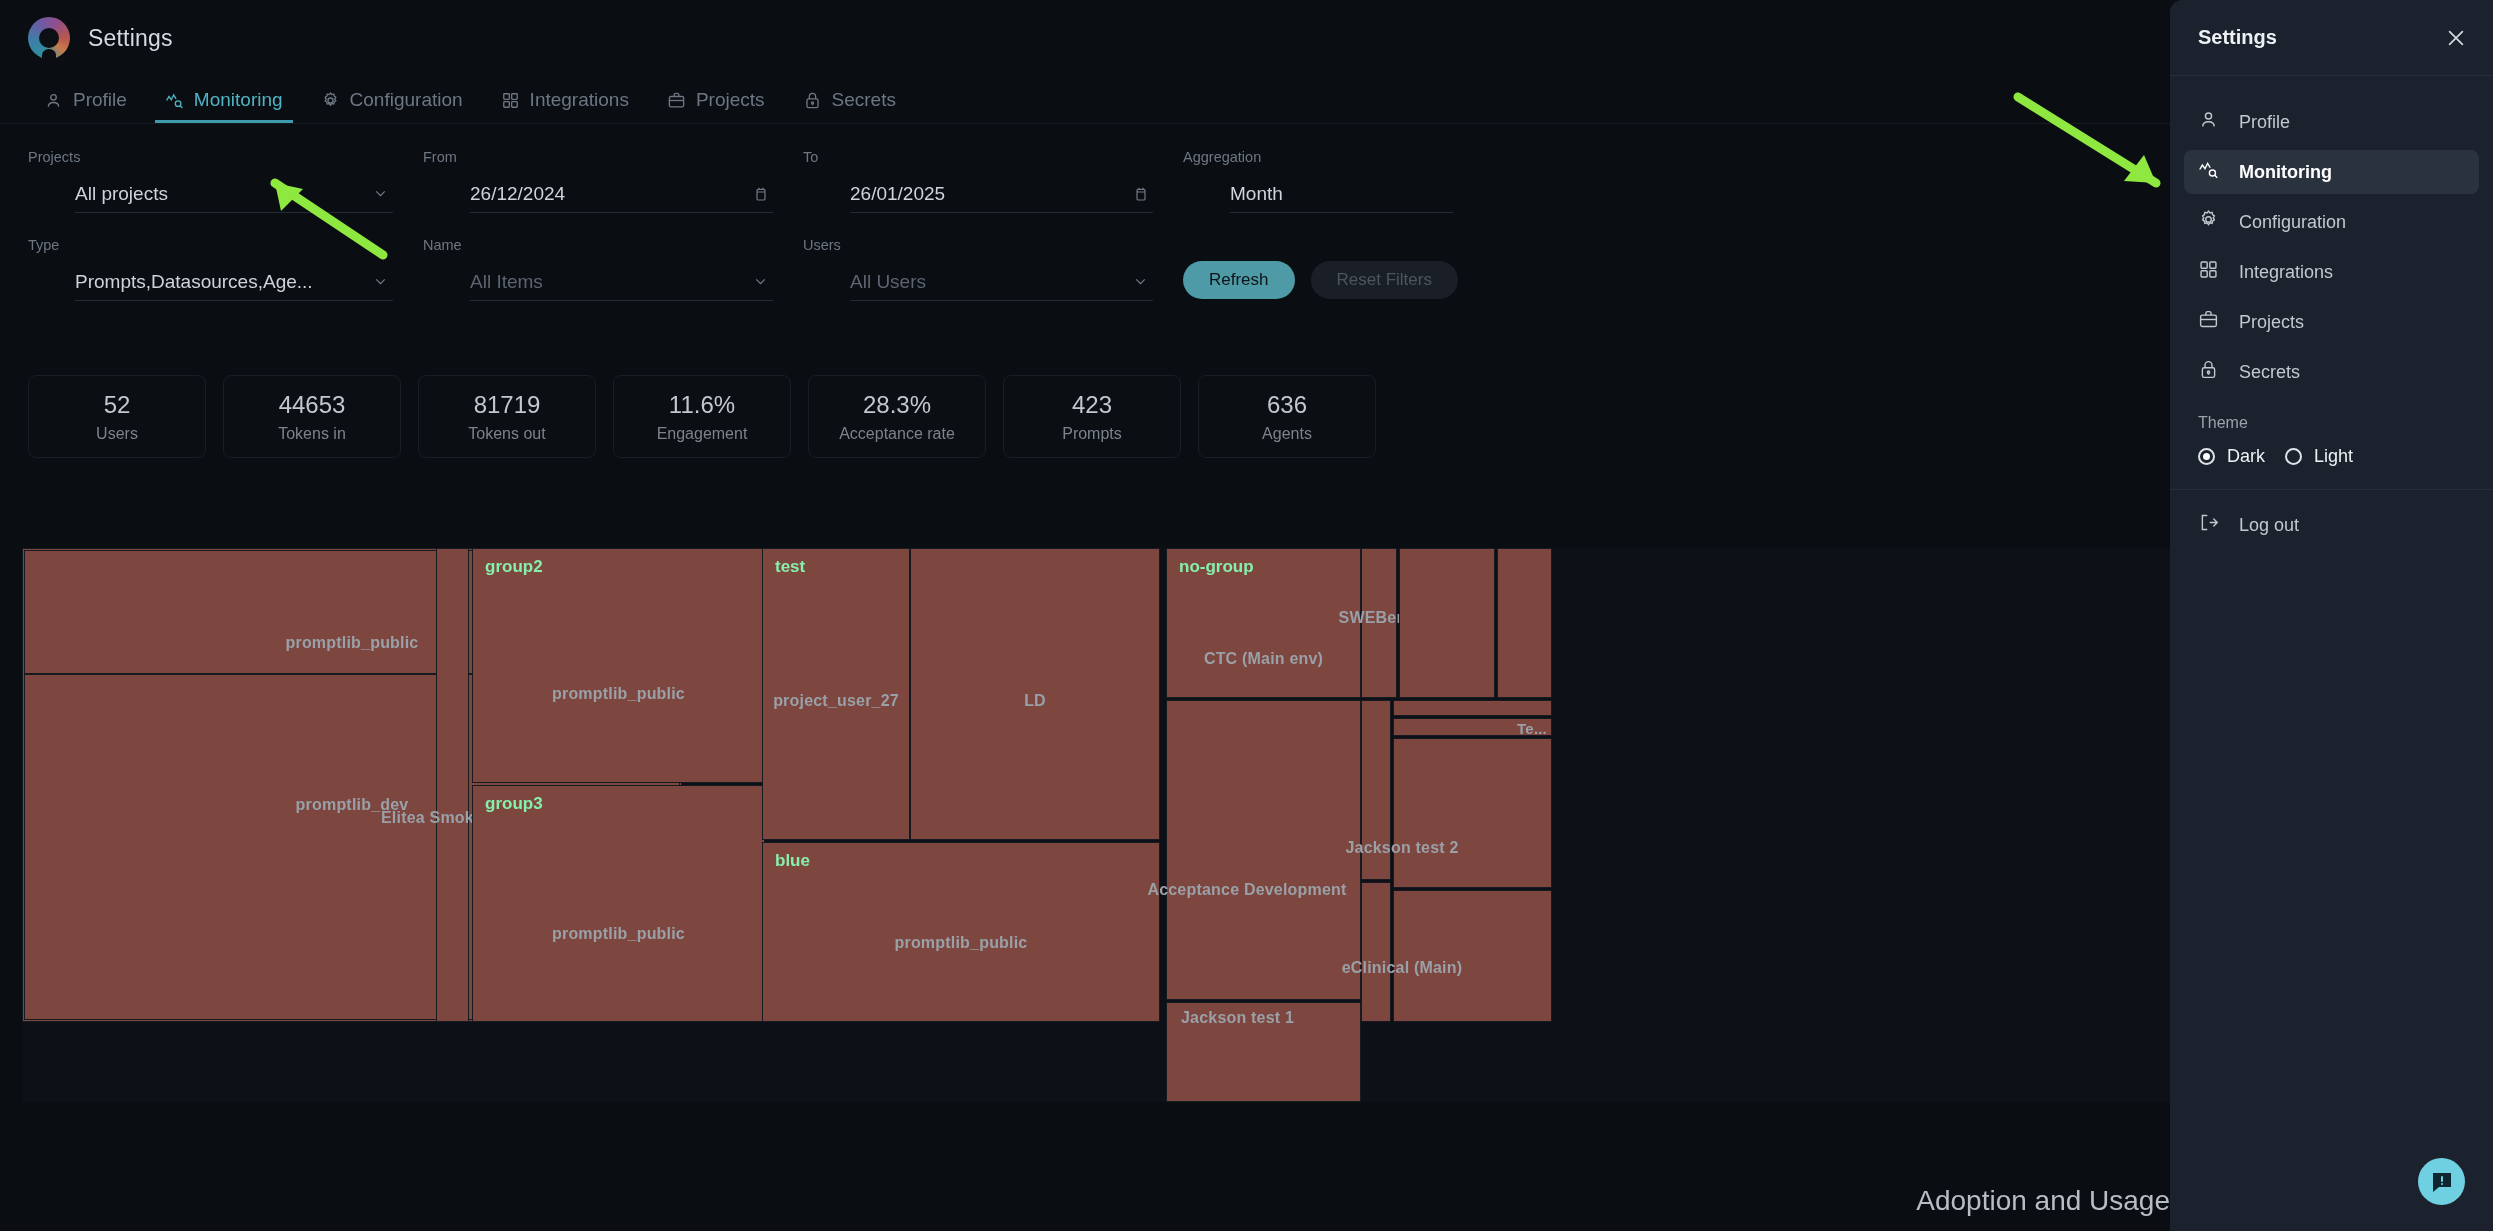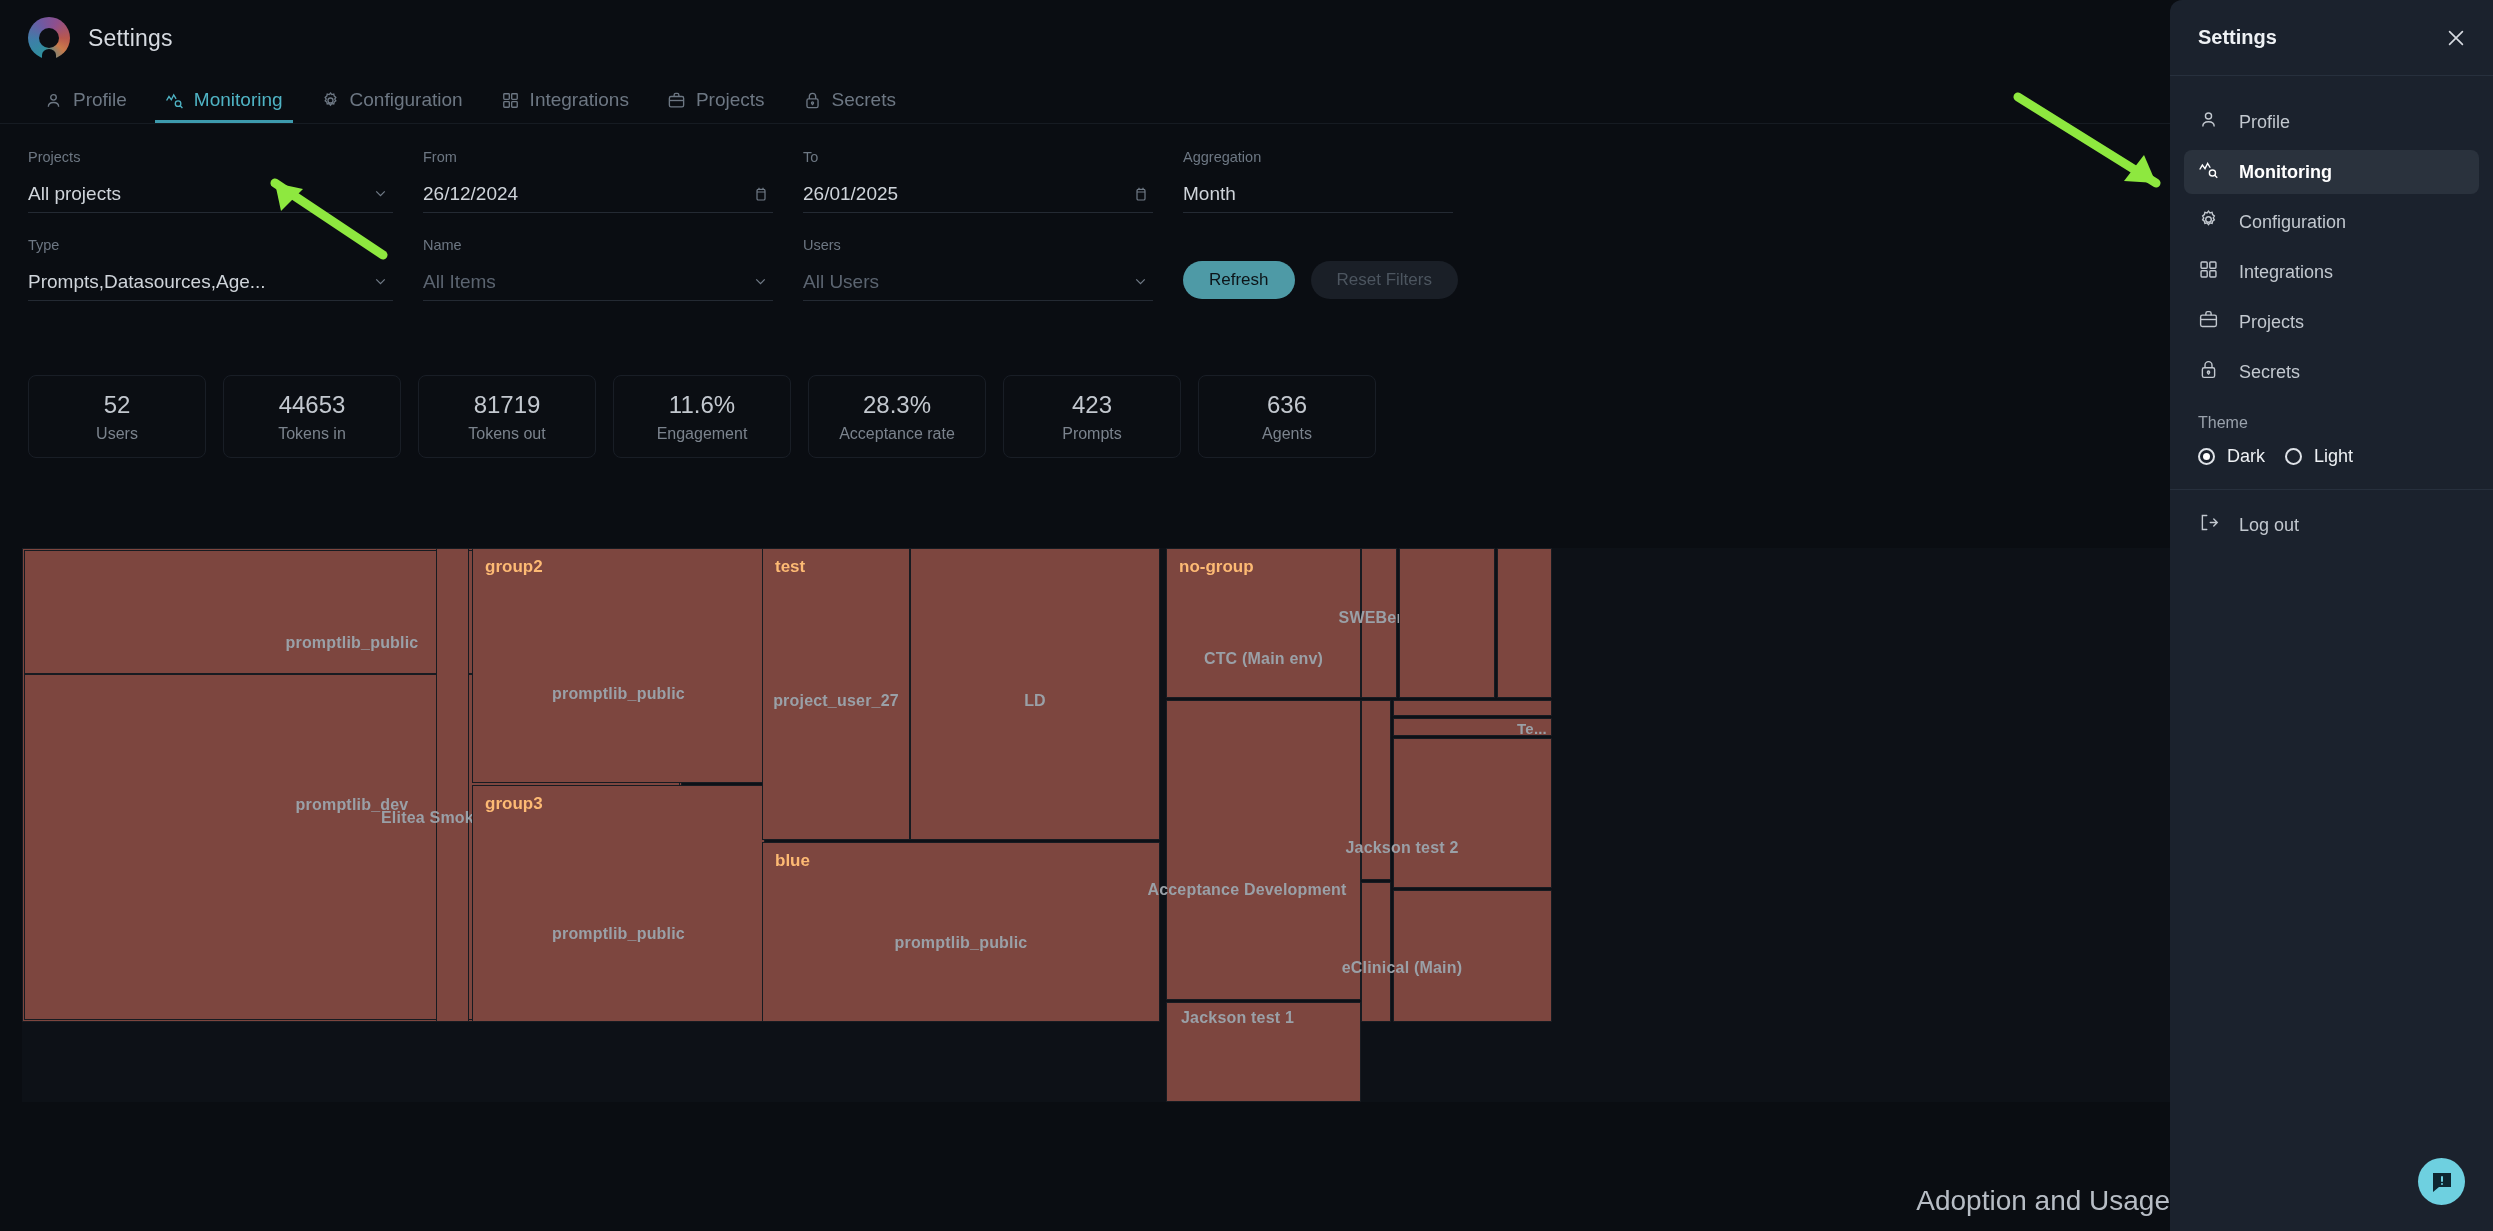--- a/index.html
+++ b/index.html
@@ -67,21 +67,21 @@
   
   .filters {
     position:absolute; left:0; top:125px; width:2170px; height:235px;
     padding: 24px 28px 0 28px;
   }
   .filter-row { display:flex; gap: 0; }
   .fld { position:relative; padding-right:30px; }
   .fld-label { font-size:14.5px; color:#6d7783; margin-bottom:10px; }
   .fld-ctl {
     display:flex; align-items:center; justify-content:space-between;
-    border-bottom: 1px solid #242a33; height:38px; padding-right:4px;
+    border-bottom: 1px solid #242a33; height:38px; padding-right:4px;margin-left:47px;
   }
   .fld-val { font-size:19px; color:#cfd4da; }
   .fld-val.ph { color:#5b6470; }
   .fld-caret, .fld-cal { color:#707a86; display:flex; }
 
   .w-projects { width:395px; }
   .w-from { width:380px; }
   .w-to { width:380px; }
   .w-agg { width:300px; }
   .w-type { width:395px; }
@@ -112,21 +112,21 @@
   .treemap {
     position:absolute; left:22px; top:548px; width:2148px; height:554px;
     background:#0d1117;
   }
   .tm-cell {
     position:absolute; background:#7d463f; border:1.5px solid #171b21;
     overflow:hidden;
   }
   .tm-group-label {
     position:absolute; left:12px; top:8px; font-size:17px; font-weight:bold;
-    color:#fdba74; white-space:nowrap;
+    color:#86efac; white-space:nowrap;
   }
   .tm-leaf-label {
     position:absolute; left:0; right:0; top:50%; transform:translateY(-50%);
     text-align:center; font-size:16px; font-weight:bold; color:#9aa0a7;
     white-space:nowrap; letter-spacing:.2px;
   }
   .tm-leaf-label.small { font-size:15px; }
 
   
   .section-title {

